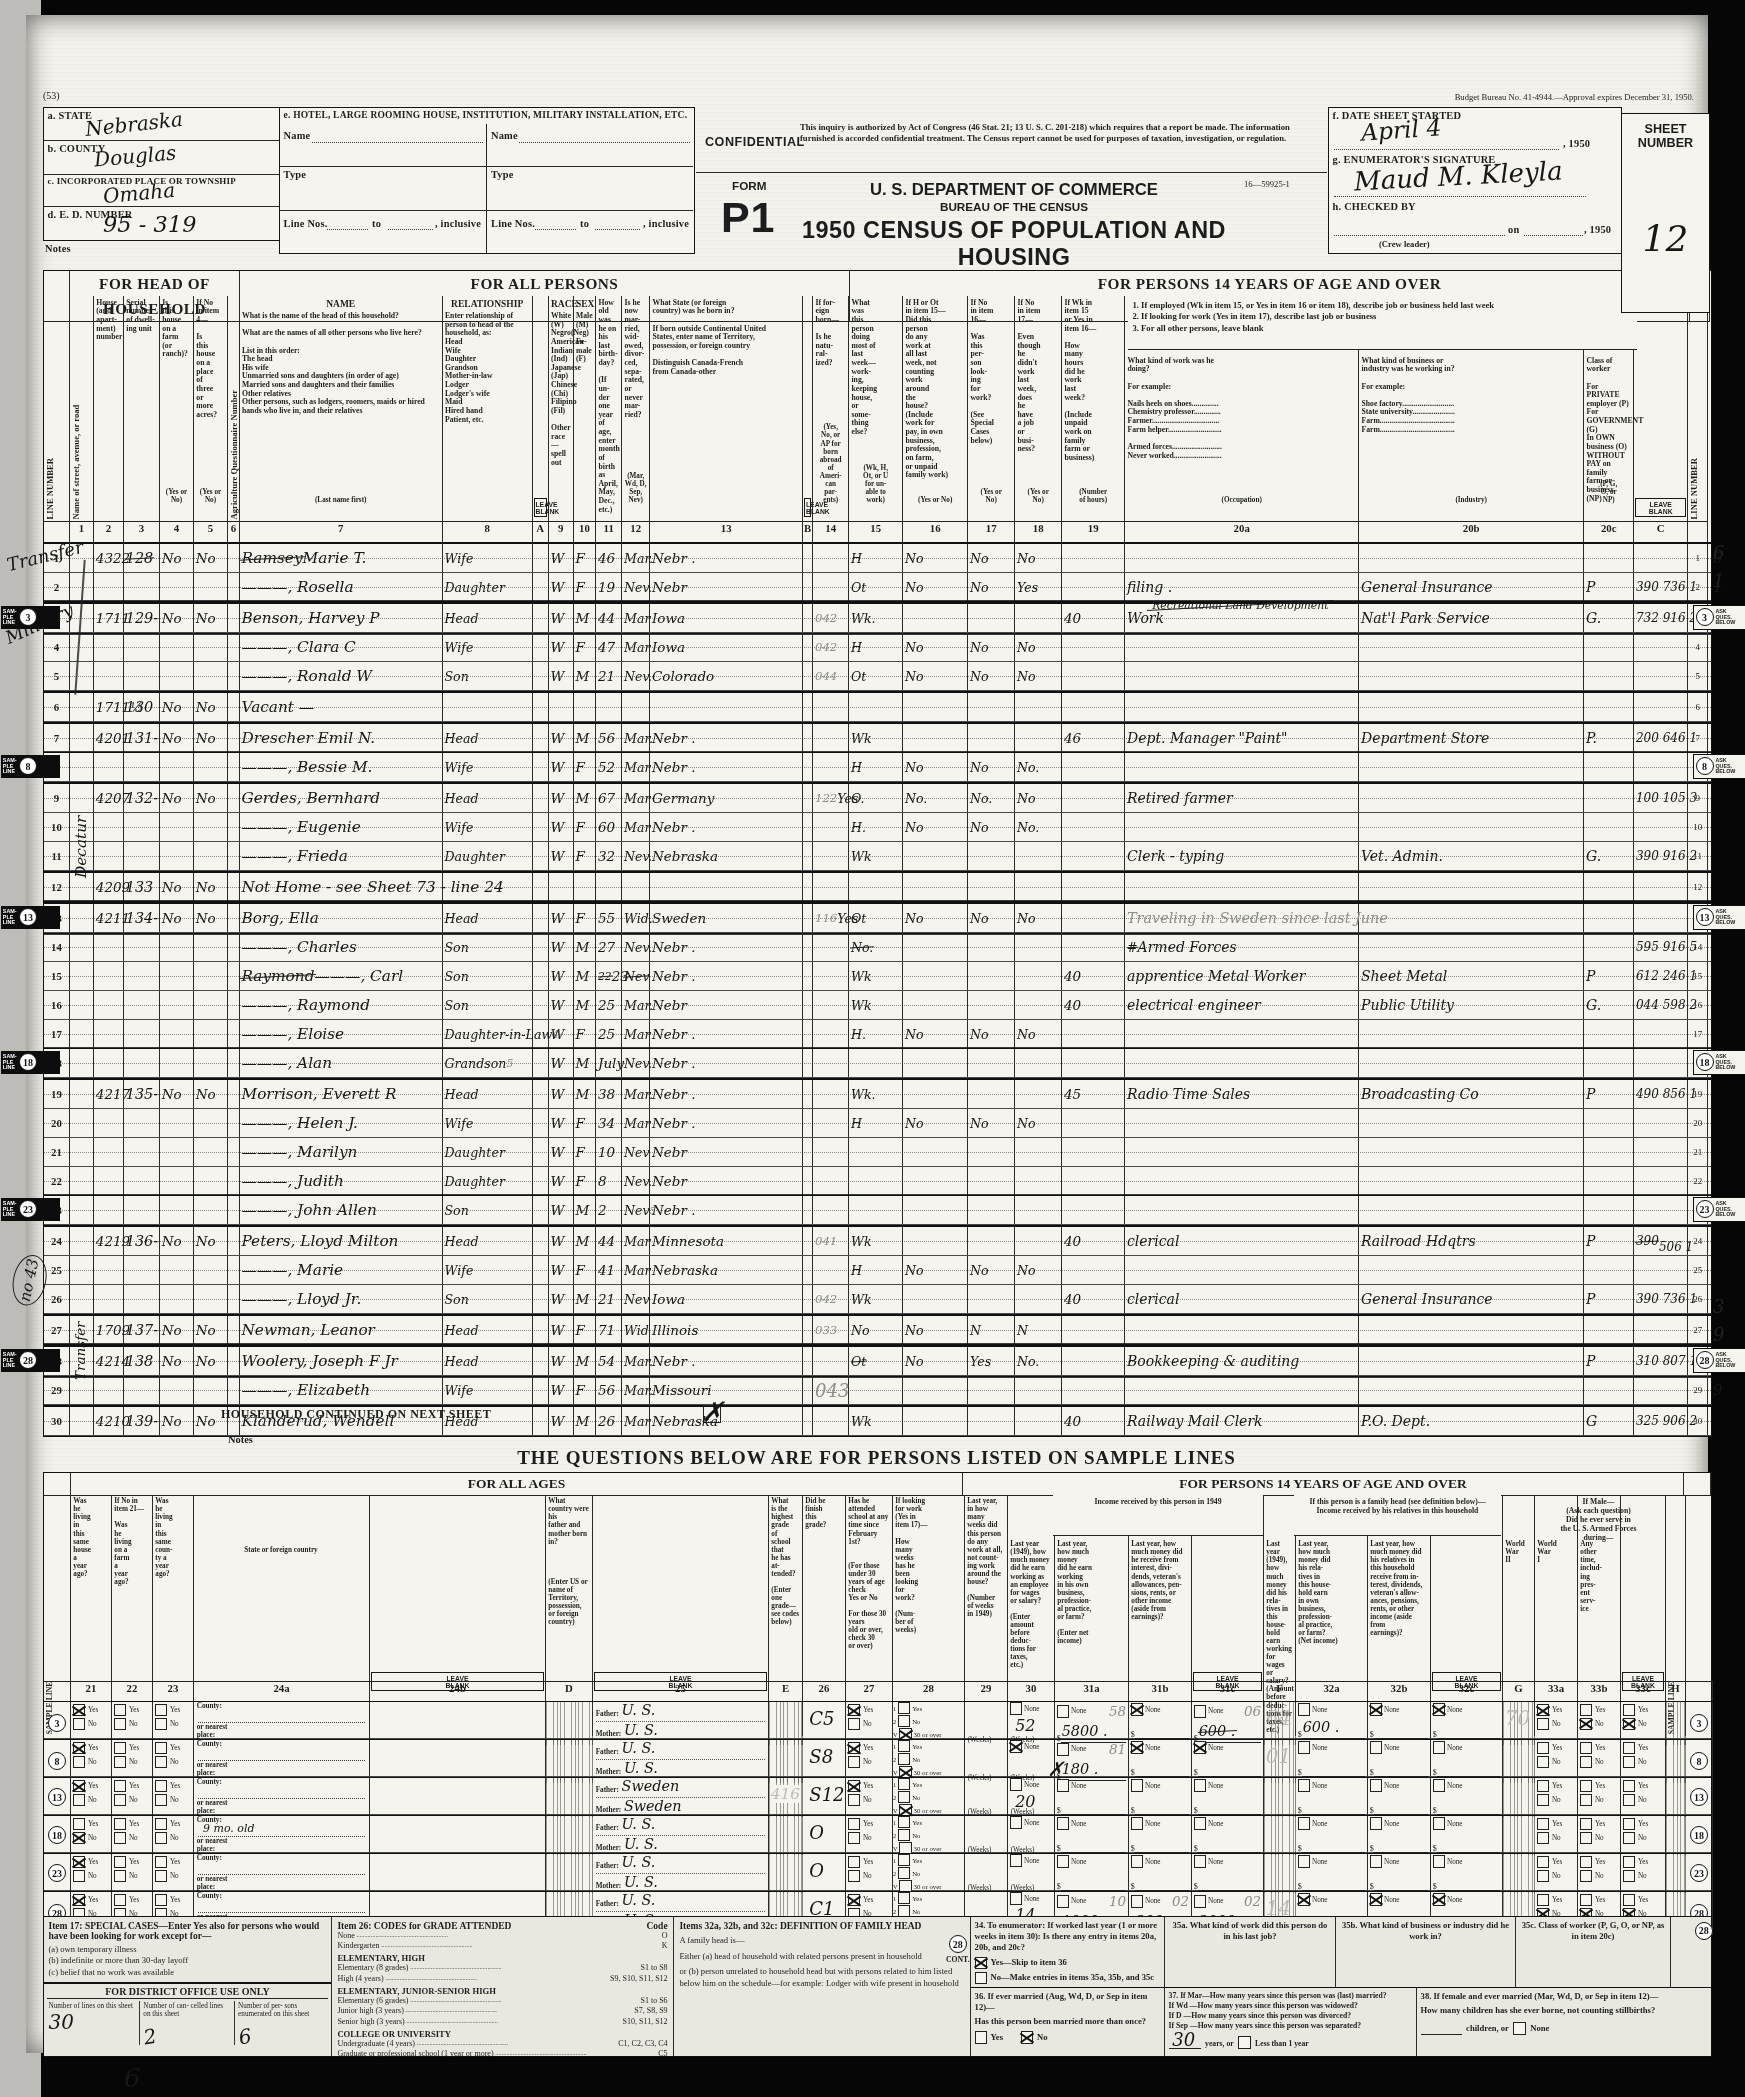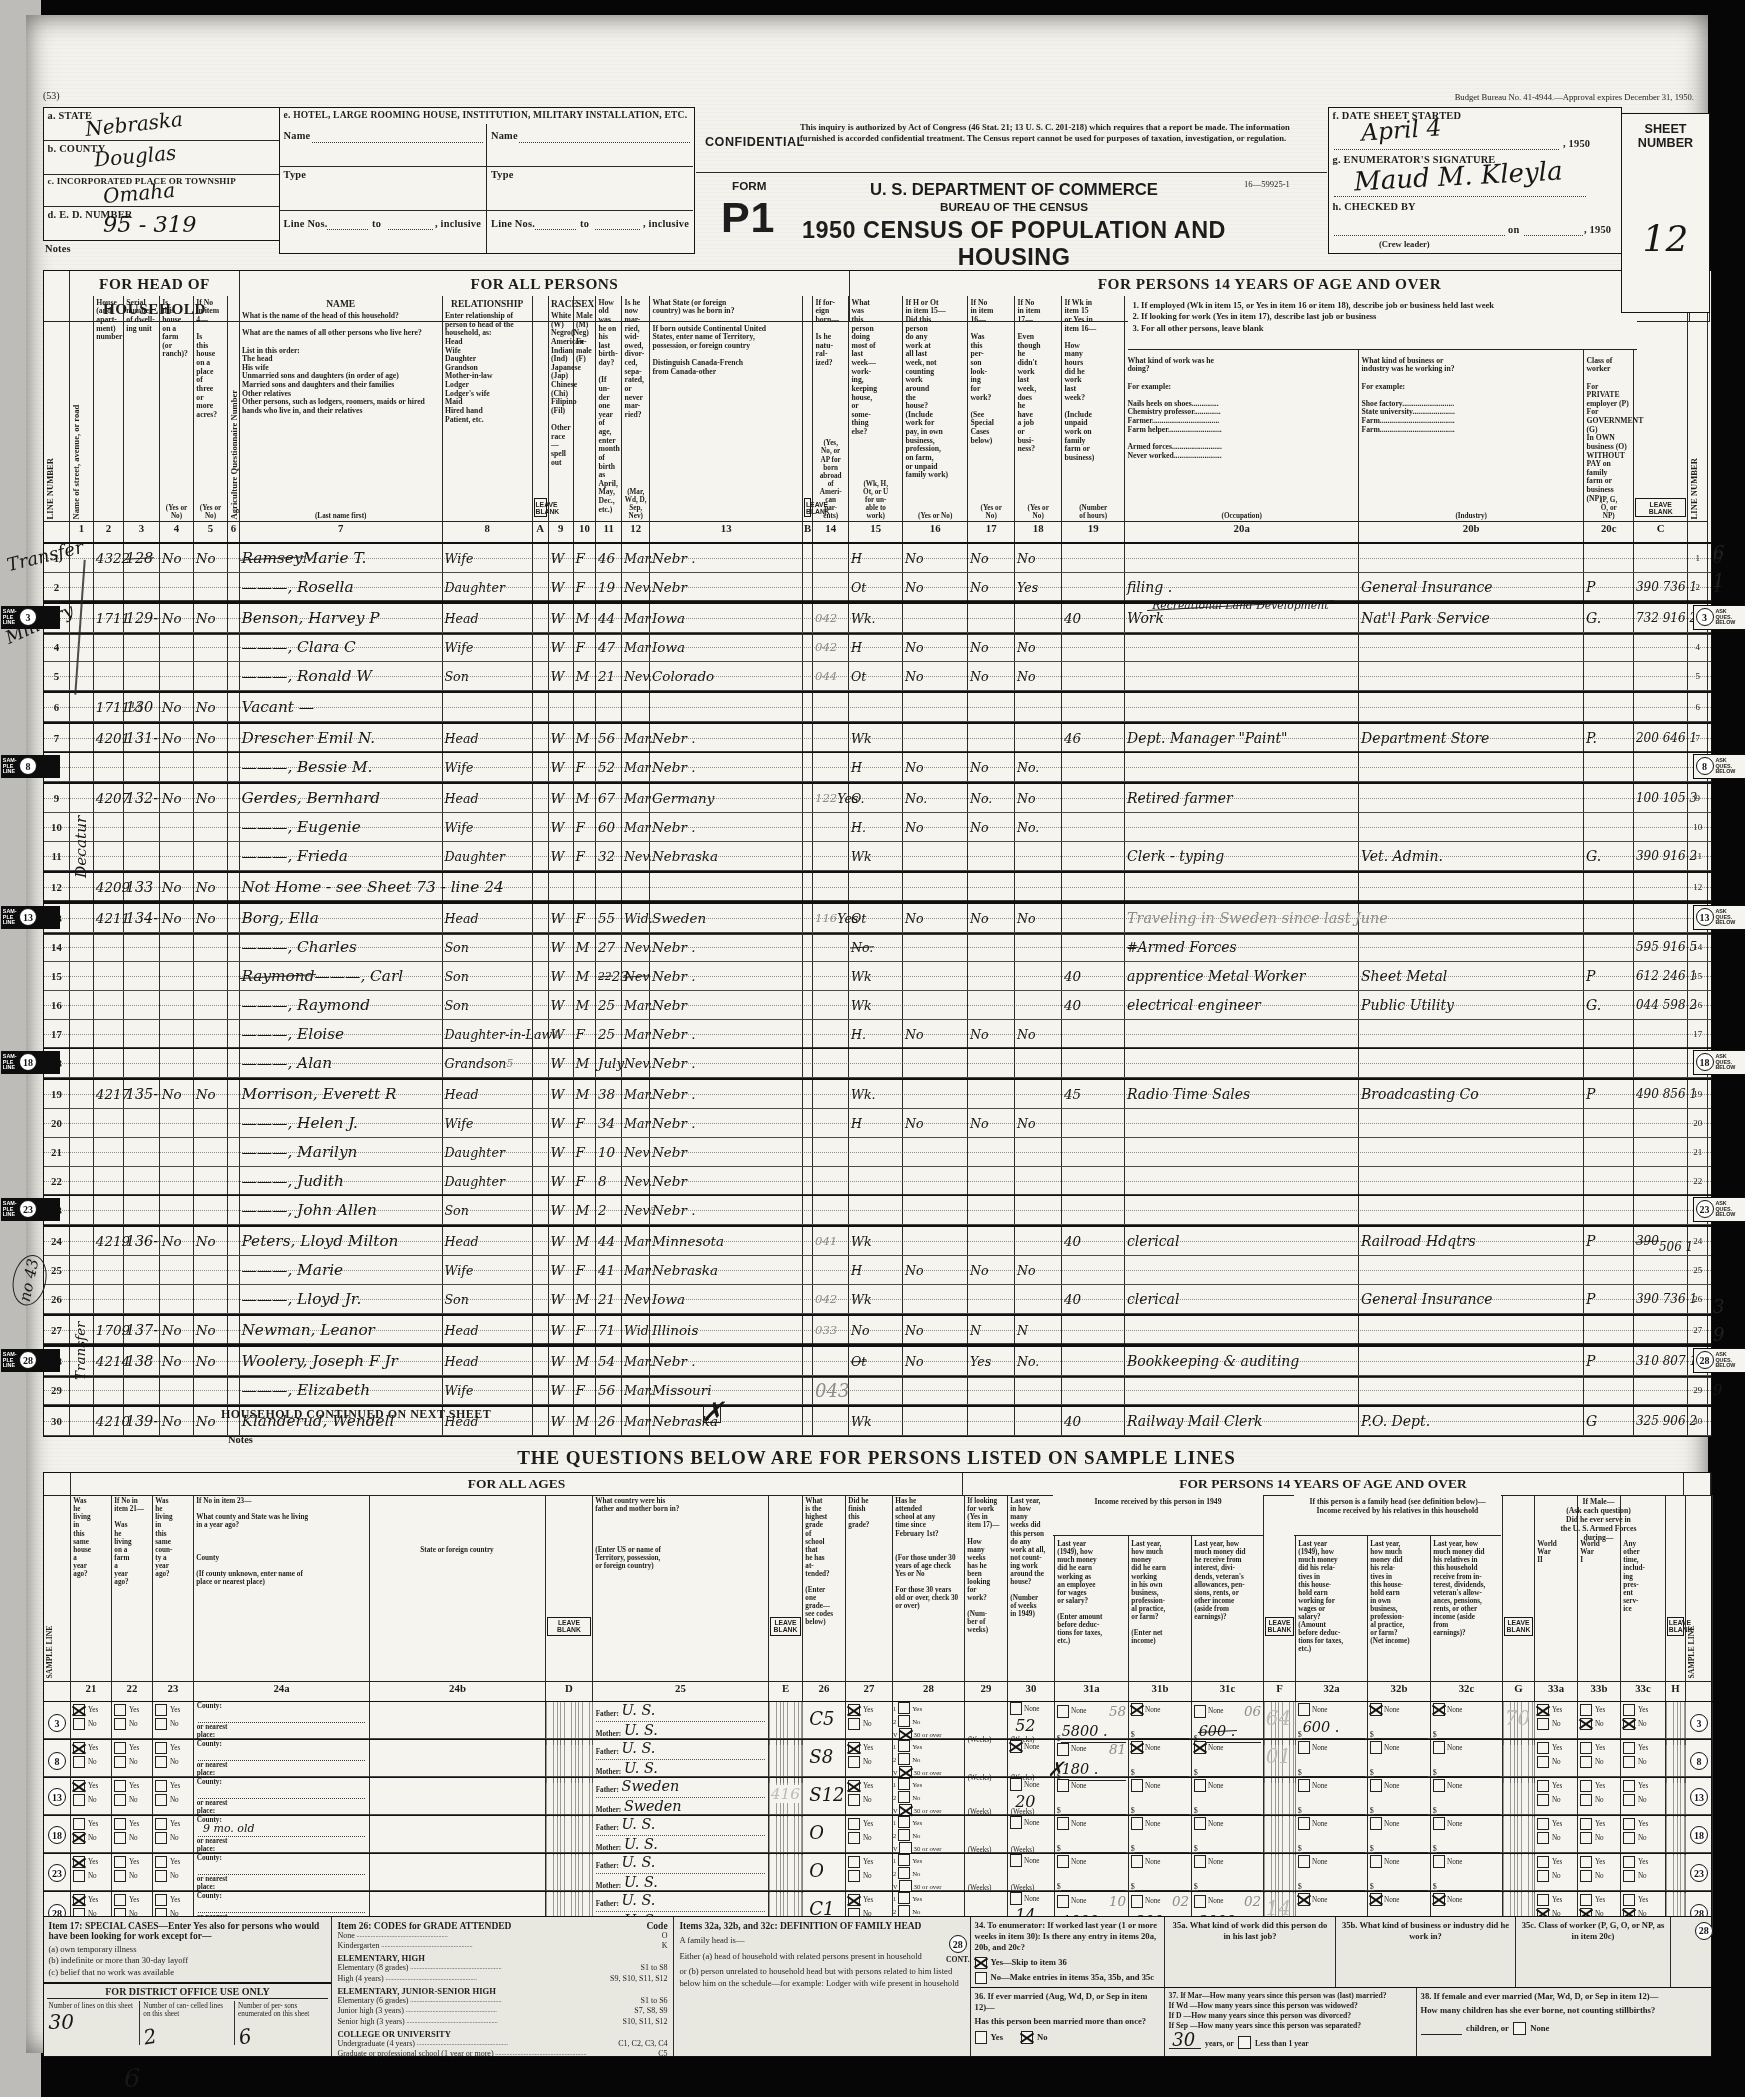--- a/index.html
+++ b/index.html
@@ -28,21 +28,21 @@
   
   .box{border:1.8px solid #141414;background:#f5f4ee;}
   .lbl{font-size:10.4px;font-weight:bold;letter-spacing:0.2px;}
   .hwv{font-size:20px;}
   .dotln{border-bottom:1.4px dotted #3a3a3a;}
   .solln{border-bottom:1.4px solid #2a2a2a;}
   
   .grid{display:grid;}
   .cell{border-right:0.9px solid #2b2b2b;position:relative;box-sizing:border-box;}
   .hdrcell{font-size:7.7px;line-height:1.12;padding:2.7px 2.3px;white-space:pre-line;}
-  .qfoot{position:absolute;bottom:1px;left:0;right:0;text-align:center;font-size:7.2px;}
+  .qfoot{position:absolute;bottom:17px;left:0;right:0;text-align:center;font-size:7.2px;}
   .numrow .cell{font-size:10.8px;font-weight:bold;text-align:center;border-top:1.4px solid #222;}
   .mrow{border-bottom:0.9px solid #4a4a4a;position:relative;}
   .mrow .mid{position:absolute;left:0;right:0;top:50%;border-top:0.9px dotted #6b6b6b;opacity:.75;pointer-events:none;}
   .hv{border-top:2.3px solid #101010;}
   .smp{box-shadow:0 -1.8px 0 #101010,0 1.8px 0 #101010;}
   .lncol{font-size:10.8px;text-align:center;font-weight:bold;}
   .badgeL{position:absolute;left:-43px;top:1.8px;width:59px;height:23.4px;background:#0d0d0d;color:#fff;
           display:flex;align-items:center;gap:2.3px;padding:0.9px 1.8px;box-sizing:border-box;z-index:6;}
   .badgeL .t{font-family:"Liberation Sans",sans-serif;font-weight:bold;font-size:5.4px;line-height:1;}
   .circ{display:inline-flex;align-items:center;justify-content:center;background:#fff;color:#111;
@@ -2360,31 +2360,20 @@
         <div class="cell hdrcell"><div style="font-weight: bold; font-size: 7.2px;">Was
 he
 living
 in
 this
 same
 coun-
 ty a
 year
 ago?</div></div>
-        <div class="cell hdrcell"><div style="font-weight: bold; font-size: 7.2px;">If No in item 23—
-
-What county and State was he living
-in a year ago?
-
-
-
-County
-
-(If county unknown, enter name of
-place or nearest place)</div></div>
         <div class="cell hdrcell"><div style="font-weight: bold; font-size: 7.2px; margin-left: 48px;">
 
 
 
 
 
 State or foreign country</div></div>
         <div class="cell hdrcell"><div class="leavelbl" style="position: absolute; bottom: 45px; left: 0.9px; right: 0.9px; white-space: pre-line;">LEAVE
 BLANK</div></div>
         <div class="cell hdrcell"><div style="font-weight: bold; font-size: 7.2px;">What country were his

